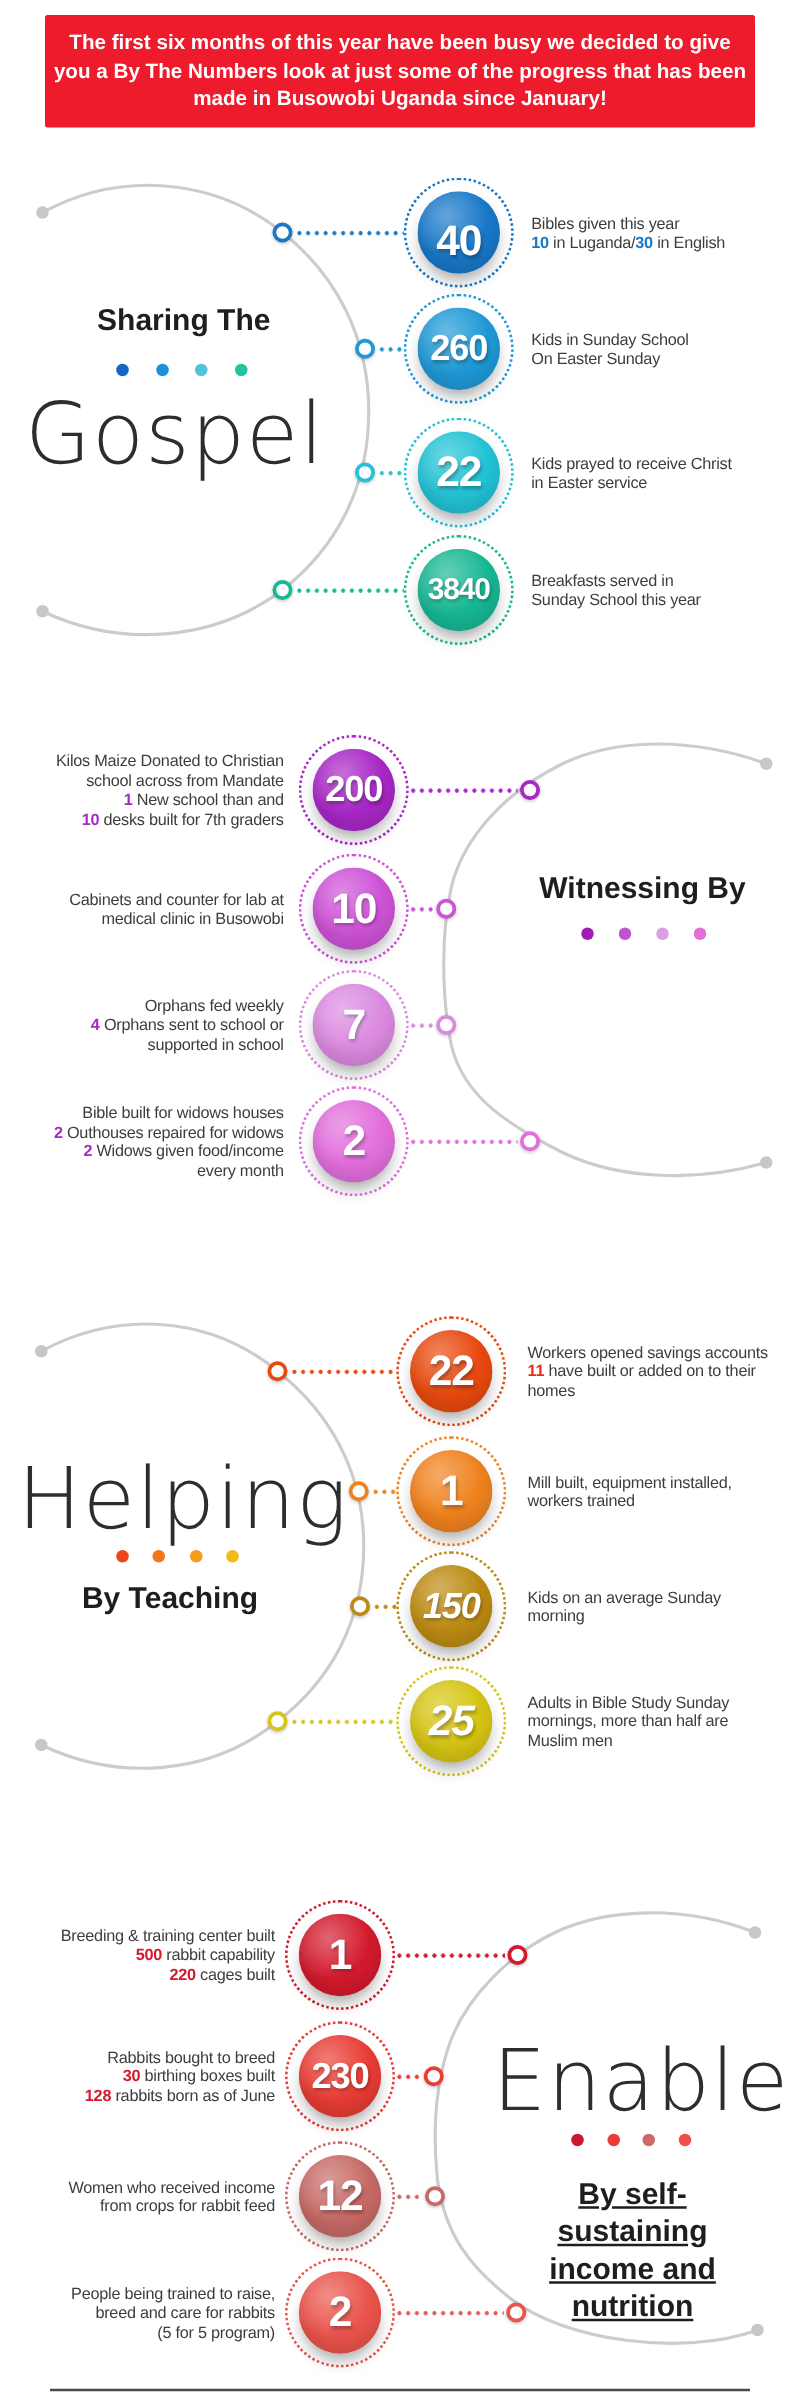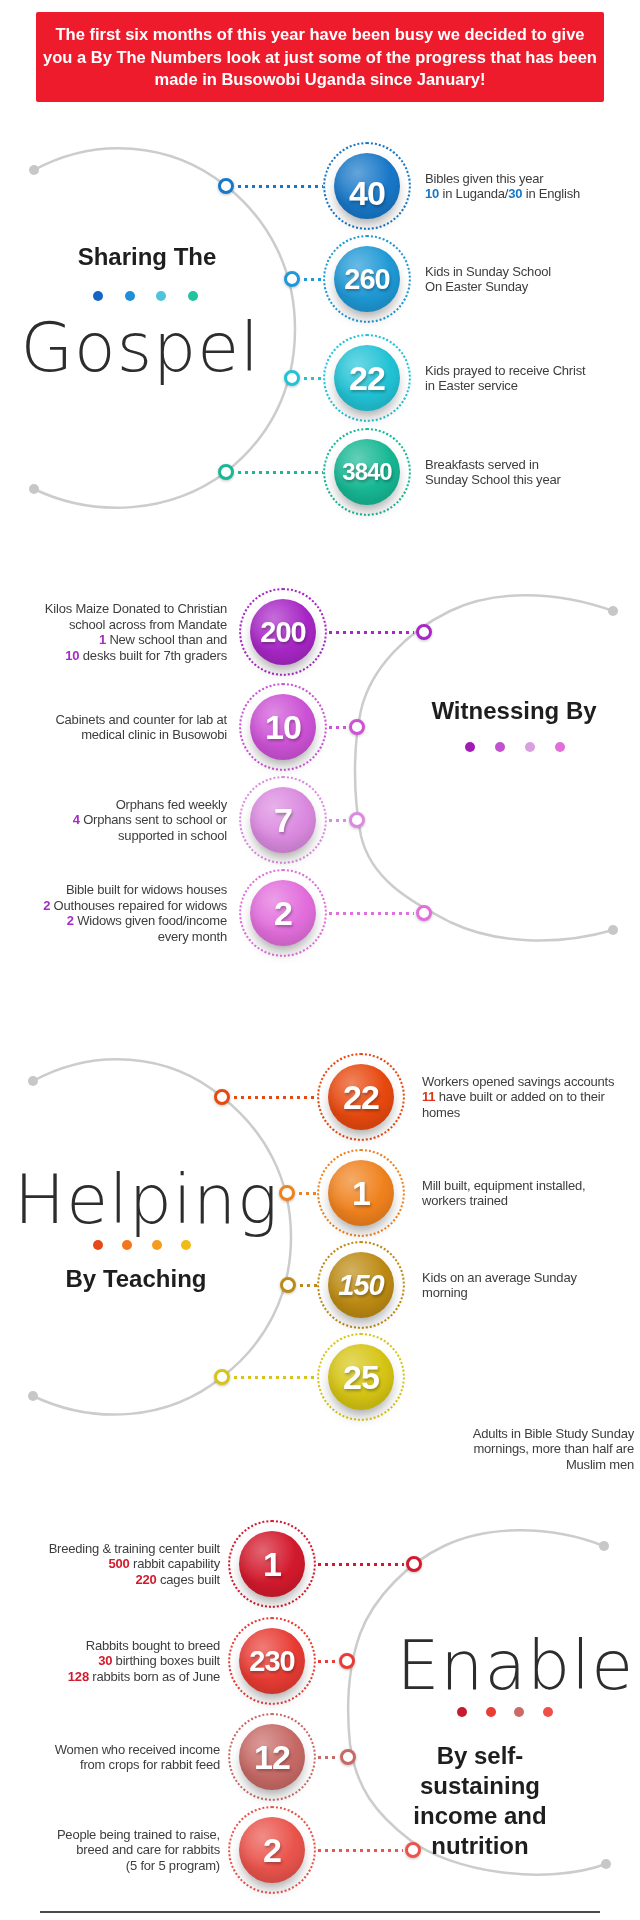--- a/index.html
+++ b/index.html
@@ -5,21 +5,21 @@
   html,body{margin:0;padding:0;background:#fff;}
   #canvas{position:relative;width:640px;height:1920px;overflow:hidden;background:#fff;
           font-family:"Liberation Sans",sans-serif;}
   #arc-svg{position:absolute;left:0;top:0;z-index:1;}
   .hdr{position:absolute;left:36px;top:12px;width:568px;height:90px;background:#ed1b2c;
        border-radius:2px;z-index:2;display:flex;flex-direction:column;justify-content:center;}
   .hdr div{color:#fff;font-size:16.5px;font-weight:600;line-height:22.5px;text-align:center;}
   .title-small{position:absolute;z-index:3;font-size:24px;font-weight:bold;color:#1e1e1e;
        text-align:center;line-height:26px;}
   .title-big{position:absolute;z-index:3;font-size:68px;font-weight:200;color:#2d2d2d;
-       text-align:right;line-height:68px;letter-spacing:1px;font-family:"DejaVu Sans","Liberation Sans",sans-serif;}
+       text-align:left;line-height:68px;letter-spacing:1px;font-family:"DejaVu Sans","Liberation Sans",sans-serif;}
   .dots{position:absolute;z-index:3;display:flex;justify-content:space-between;}
   .dots span{width:10px;height:10px;border-radius:50%;display:block;}
   .ringdots{position:absolute;width:88px;height:88px;border-radius:50%;border:2px dotted #999;
        box-sizing:border-box;z-index:3;}
   .statc{position:absolute;width:66px;height:66px;border-radius:50%;z-index:4;
        display:flex;align-items:center;justify-content:center;
        box-shadow:0 8px 14px -4px rgba(0,0,0,.4), inset 0 -8px 12px rgba(0,0,0,.12);}
   .statc span{color:#fff;font-weight:bold;text-shadow:1px 2px 3px rgba(0,0,0,.3);letter-spacing:-1px;}
   .connline{position:absolute;height:5px;z-index:2;background-repeat:repeat-x;background-position:left center;}
   .connring{position:absolute;width:16px;height:16px;border-radius:50%;background:#fff;
@@ -85,21 +85,21 @@
     </div>
   <div class="title-small" style="left:36px;top:1266px;width:200px;">By Teaching</div>
 
   <div class="title-big" style="left:394px;top:1632px;width:240px;">Enable</div>
   <div class="dots" style="left:457px;top:1707px;width:96px;">
       <span style="background: rgb(200, 26, 46);"></span>
       <span style="background: rgb(232, 60, 52);"></span>
       <span style="background: rgb(204, 106, 106);"></span>
       <span style="background: rgb(238, 79, 72);"></span>
     </div>
-  <div class="title-small" style="left:380px;top:1741px;width:200px;line-height:30px;">
+  <div class="title-small" style="left:406px;top:1741px;width:200px;line-height:30px;text-decoration:underline;">
     <div>By self-sustaining</div>
     <div>income and</div>
     <div>nutrition</div>
   </div>
 
   <div id="rows-layer">
       <div class="ringdots" style="left: 323px; top: 142px; border-color: rgb(24, 120, 200);"></div>
       <div class="statc" style="left: 334px; top: 153px; background: radial-gradient(circle at 36% 30%, rgba(255, 255, 255, 0.33), rgba(255, 255, 255, 0) 52%) rgb(24, 120, 200);">
         <span style="font-size: 34px; margin-top: 14px;">40</span>
       </div>
@@ -209,26 +209,26 @@
       <div class="statc" style="left: 328px; top: 1252px; background: radial-gradient(circle at 36% 30%, rgba(255, 255, 255, 0.33), rgba(255, 255, 255, 0) 52%) rgb(189, 139, 19);">
         <span style="font-size: 29px; font-style: italic;">150</span>
       </div>
       <div class="connline" style="left: 298px; top: 1283px; width: 19px; background-image: radial-gradient(circle, rgb(189, 139, 19) 1.5px, rgba(0, 0, 0, 0) 1.8px); background-size: 7px 5px;"></div>
       <div class="connring" style="left: 280px; top: 1277px; border-color: rgb(189, 139, 19);"></div>
       <div class="rowtext" style="left: 422px; top: 1243px; width: 212px; text-align: left;">
         <div><span>Kids on an average Sunday</span></div>
         <div><span>morning</span></div>
       </div>
       <div class="ringdots" style="left: 317px; top: 1333px; border-color: rgb(214, 197, 20);"></div>
-      <div class="statc" style="left: 328px; top: 1344px; background: radial-gradient(circle at 36% 30%, rgba(255, 255, 255, 0.33), rgba(255, 255, 255, 0) 52%) rgb(214, 197, 20);">
+      <div class="statc" style="left: 328px; top: 1344px; background: radial-gradient(circle at 36% 30%, rgba(255, 255, 255, 0.33), rgba(255, 255, 255, 0) 52%) rgb(214, 197, 20); font-style: italic;">
         <span style="font-size: 34px;">25</span>
       </div>
       <div class="connline" style="left: 232px; top: 1375px; width: 85px; background-image: radial-gradient(circle, rgb(214, 197, 20) 1.5px, rgba(0, 0, 0, 0) 1.8px); background-size: 7px 5px;"></div>
       <div class="connring" style="left: 214px; top: 1369px; border-color: rgb(214, 197, 20);"></div>
-      <div class="rowtext" style="left: 422px; top: 1407px; width: 212px; text-align: left; align-items: flex-end;">
+      <div class="rowtext" style="left: 422px; top: 1335px; width: 212px; text-align: left;">
         <div><span>Adults in Bible Study Sunday</span></div>
         <div><span>mornings, more than half are</span></div>
         <div><span>Muslim men</span></div>
       </div>
       <div class="ringdots" style="left: 228px; top: 1520px; border-color: rgb(211, 26, 45);"></div>
       <div class="statc" style="left: 239px; top: 1531px; background: radial-gradient(circle at 36% 30%, rgba(255, 255, 255, 0.33), rgba(255, 255, 255, 0) 52%) rgb(211, 26, 45);">
         <span style="font-size: 34px;">1</span>
       </div>
       <div class="connline" style="left: 316px; top: 1562px; width: 88px; background-image: radial-gradient(circle, rgb(211, 26, 45) 1.5px, rgba(0, 0, 0, 0) 1.8px); background-size: 7px 5px;"></div>
       <div class="connring" style="left: 406px; top: 1556px; border-color: rgb(211, 26, 45);"></div>

